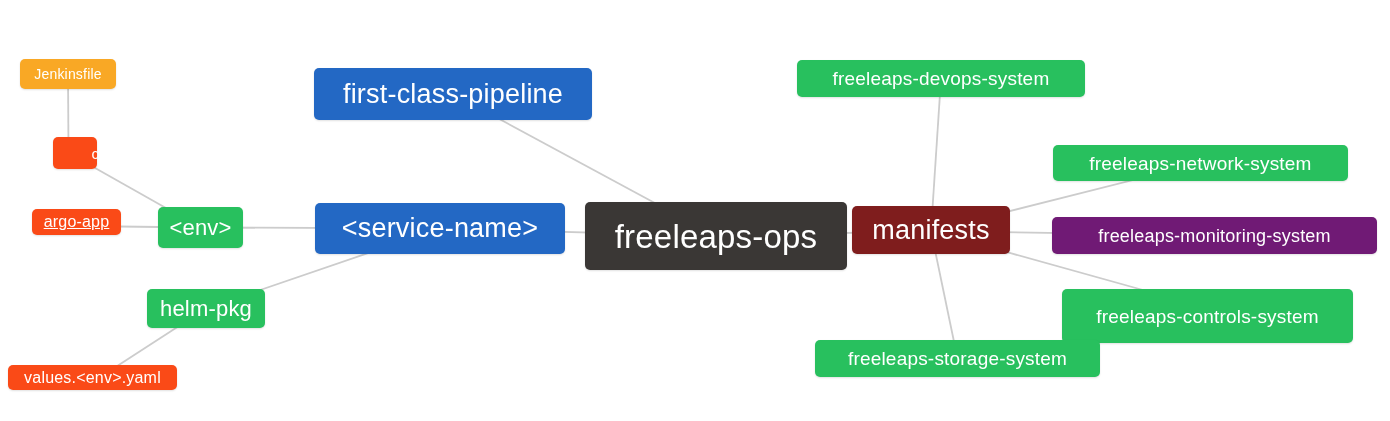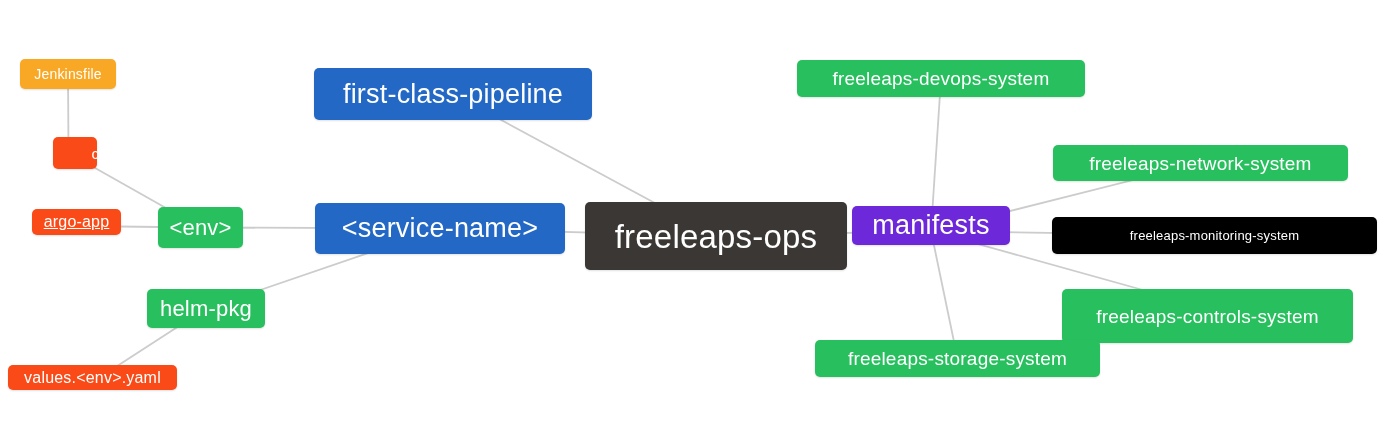--- a/index.html
+++ b/index.html
@@ -62,20 +62,20 @@
   <div id="node-layer">
       <div class="node" style="left: 20px; top: 27px; width: 96px; height: 30px; font-size: 14px; background: rgb(249, 168, 37); color: rgb(255, 255, 255);">Jenkinsfile</div>
       <div class="node" style="left: 53px; top: 105px; width: 31px; height: 32px; font-size: 15px; background: rgb(250, 74, 23); color: rgb(255, 255, 255); padding-left: 44px;">ci</div>
       <div class="node" style="left: 32px; top: 177px; width: 89px; height: 26px; font-size: 16px; background: rgb(250, 74, 23); color: rgb(255, 255, 255); text-decoration: underline;">argo-app</div>
       <div class="node" style="left: 158px; top: 175px; width: 85px; height: 41px; font-size: 22px; background: rgb(40, 192, 94); color: rgb(255, 255, 255);">&lt;env&gt;</div>
       <div class="node" style="left: 147px; top: 257px; width: 118px; height: 39px; font-size: 22px; background: rgb(40, 192, 94); color: rgb(255, 255, 255);">helm-pkg</div>
       <div class="node" style="left: 8px; top: 333px; width: 169px; height: 25px; font-size: 16px; background: rgb(250, 74, 23); color: rgb(255, 255, 255);">values.&lt;env&gt;.yaml</div>
       <div class="node" style="left: 314px; top: 36px; width: 278px; height: 52px; font-size: 27px; background: rgb(35, 104, 196); color: rgb(255, 255, 255);">first-class-pipeline</div>
       <div class="node" style="left: 315px; top: 171px; width: 250px; height: 51px; font-size: 27px; background: rgb(35, 104, 196); color: rgb(255, 255, 255);">&lt;service-name&gt;</div>
       <div class="node" style="left: 585px; top: 170px; width: 262px; height: 68px; font-size: 33px; background: rgb(58, 55, 53); color: rgb(255, 255, 255);">freeleaps-ops</div>
-      <div class="node" style="left: 852px; top: 174px; width: 158px; height: 39px; font-size: 27px; background: #6d28d9; color: rgb(255, 255, 255);">manifests</div>
+      <div class="node" style="left: 852px; top: 174px; width: 158px; height: 48px; font-size: 27px; background: #7f1d1d; color: rgb(255, 255, 255);">manifests</div>
       <div class="node" style="left: 797px; top: 28px; width: 288px; height: 37px; font-size: 19px; background: rgb(40, 192, 94); color: rgb(255, 255, 255);">freeleaps-devops-system</div>
       <div class="node" style="left: 1053px; top: 113px; width: 295px; height: 36px; font-size: 19px; background: rgb(40, 192, 94); color: rgb(255, 255, 255);">freeleaps-network-system</div>
-      <div class="node" style="left: 1052px; top: 185px; width: 325px; height: 37px; font-size: 13px; background: #000000; color: rgb(255, 255, 255);">freeleaps-monitoring-system</div>
+      <div class="node" style="left: 1052px; top: 185px; width: 325px; height: 37px; font-size: 18px; background: #701a75; color: rgb(255, 255, 255);">freeleaps-monitoring-system</div>
       <div class="node" style="left: 1062px; top: 257px; width: 291px; height: 54px; font-size: 19px; background: rgb(40, 192, 94); color: rgb(255, 255, 255);">freeleaps-controls-system</div>
       <div class="node" style="left: 815px; top: 308px; width: 285px; height: 37px; font-size: 19px; background: rgb(40, 192, 94); color: rgb(255, 255, 255);">freeleaps-storage-system</div>
     </div>
 </div>
 
 </body></html>

